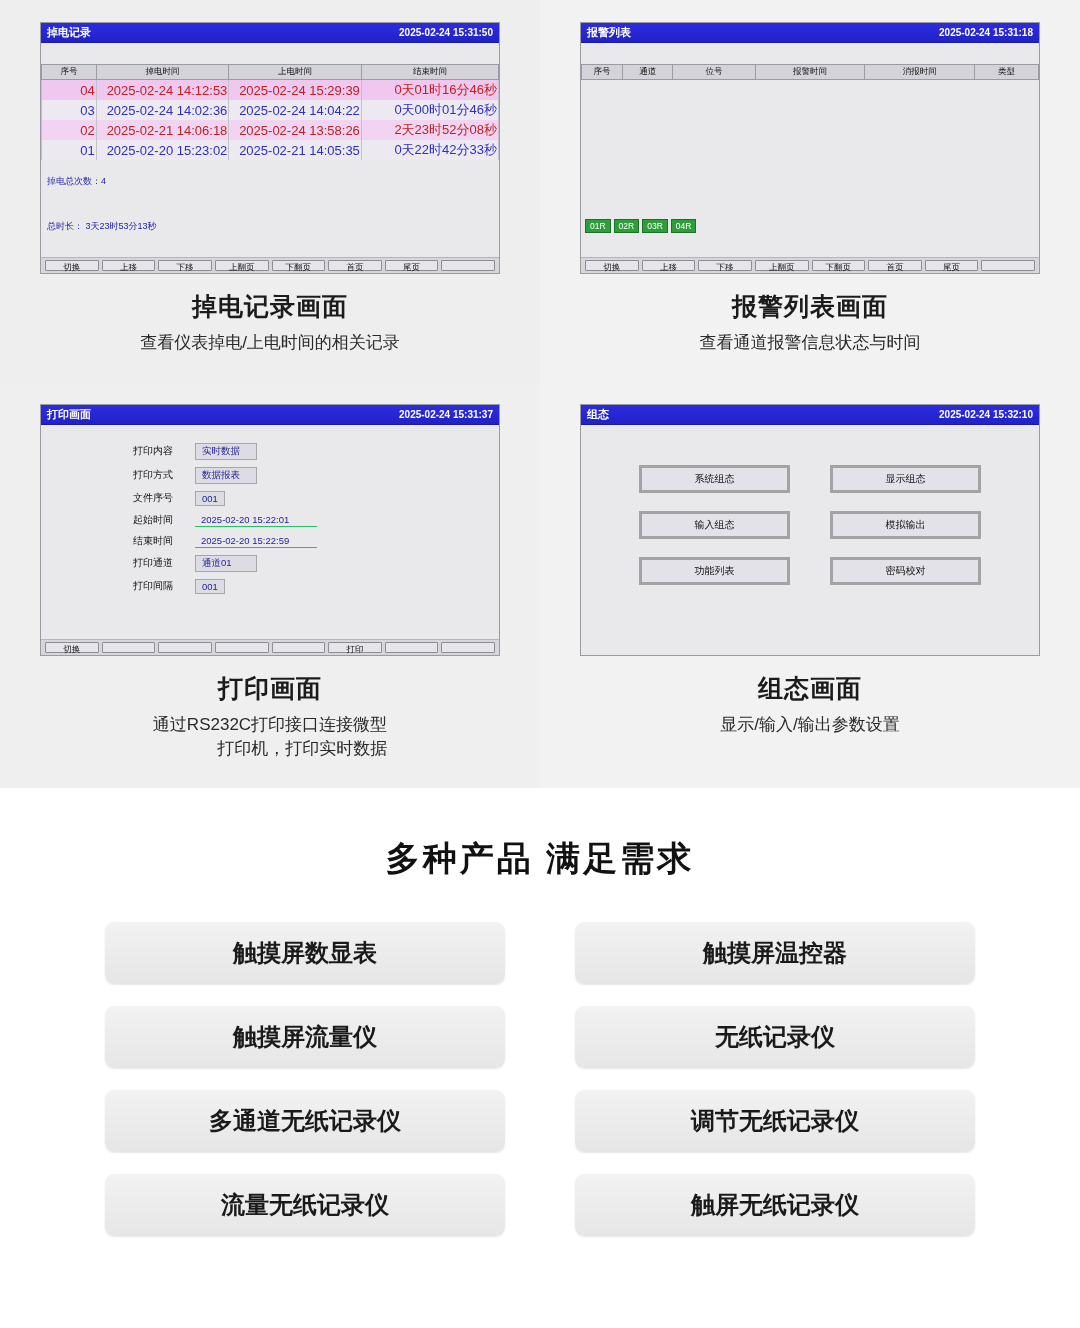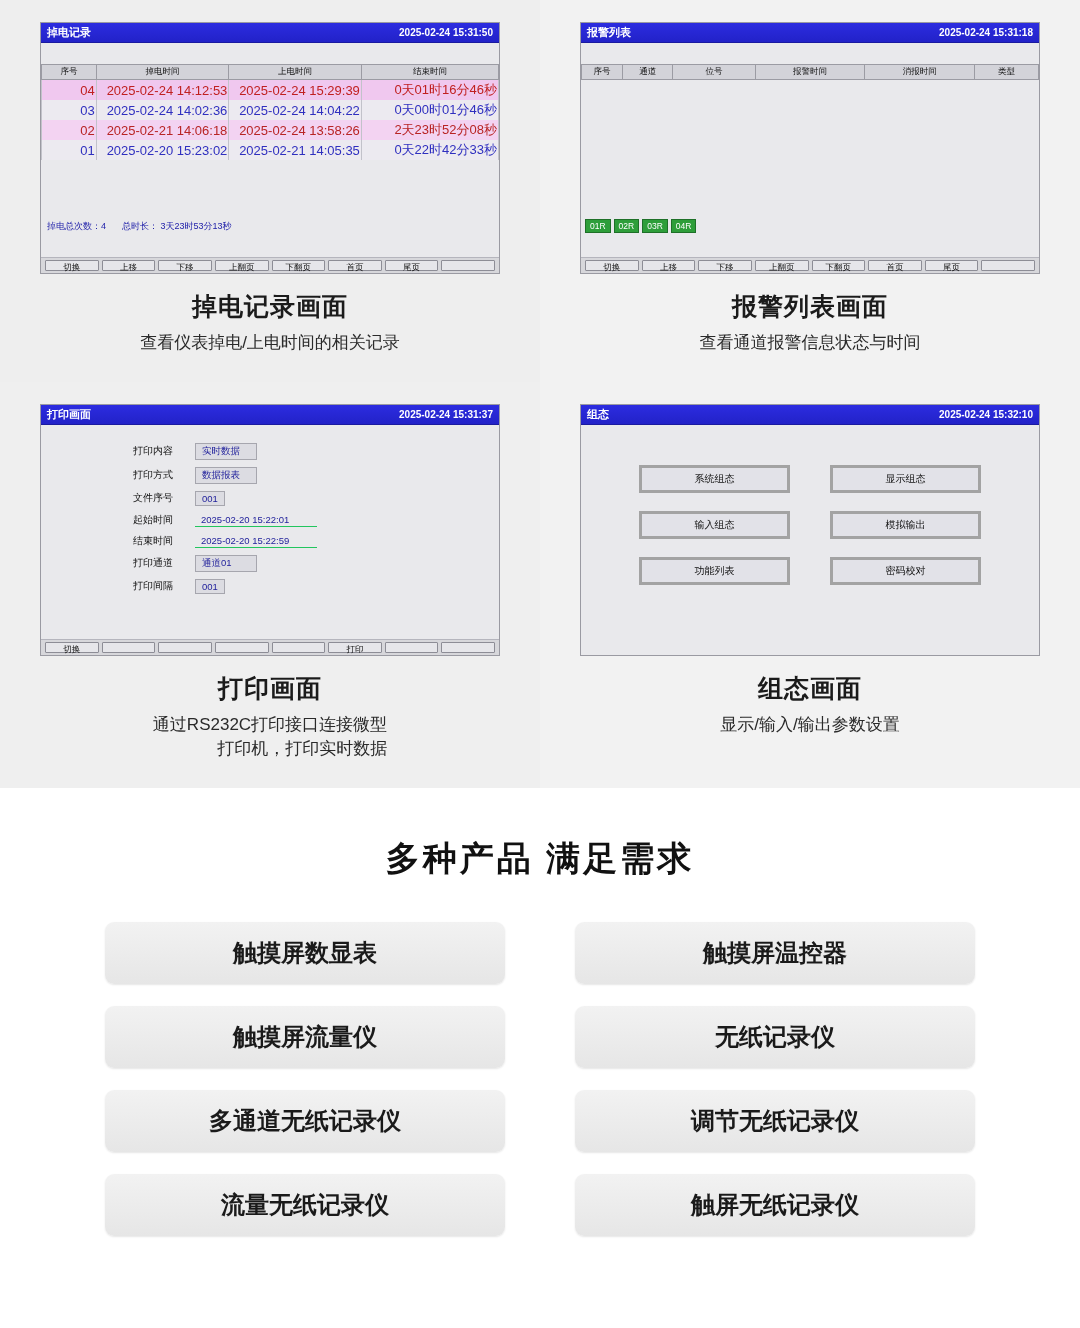--- a/index.html
+++ b/index.html
@@ -63,22 +63,23 @@
     border-left:1px solid #c2c2ca; border-right:1px solid #c2c2ca;
     height:13px; text-align:right; color:#2f2fbf; font-size:13px;
     background:#eceaf0;
   }
   tr.hl td { background:#f0c8ef; color:#c02020; }
   tr.hl2 td { background:#f3d3f2; color:#b82424; }
 
   .footerinfo {
     position:absolute; left:0; right:0; bottom:22px;
     padding:2px 6px; font-size:9px; color:#2222aa;
-    display:flex; gap:16px;
+    display:flex; gap:32px;
     background:#e9e9ec;
+    flex-direction:column;
   }
   .btnbar {
     height:16px; display:flex; gap:3px; padding:2px 4px;
     background:#d7d7db; border-top:1px solid #b5b5bd;
   }
   .btn {
     flex:1; background:#e6e6ea; border:1px solid #8d8d96;
     font-size:8.5px; text-align:center; line-height:12px; color:#111;
     border-radius:1px;
   }

